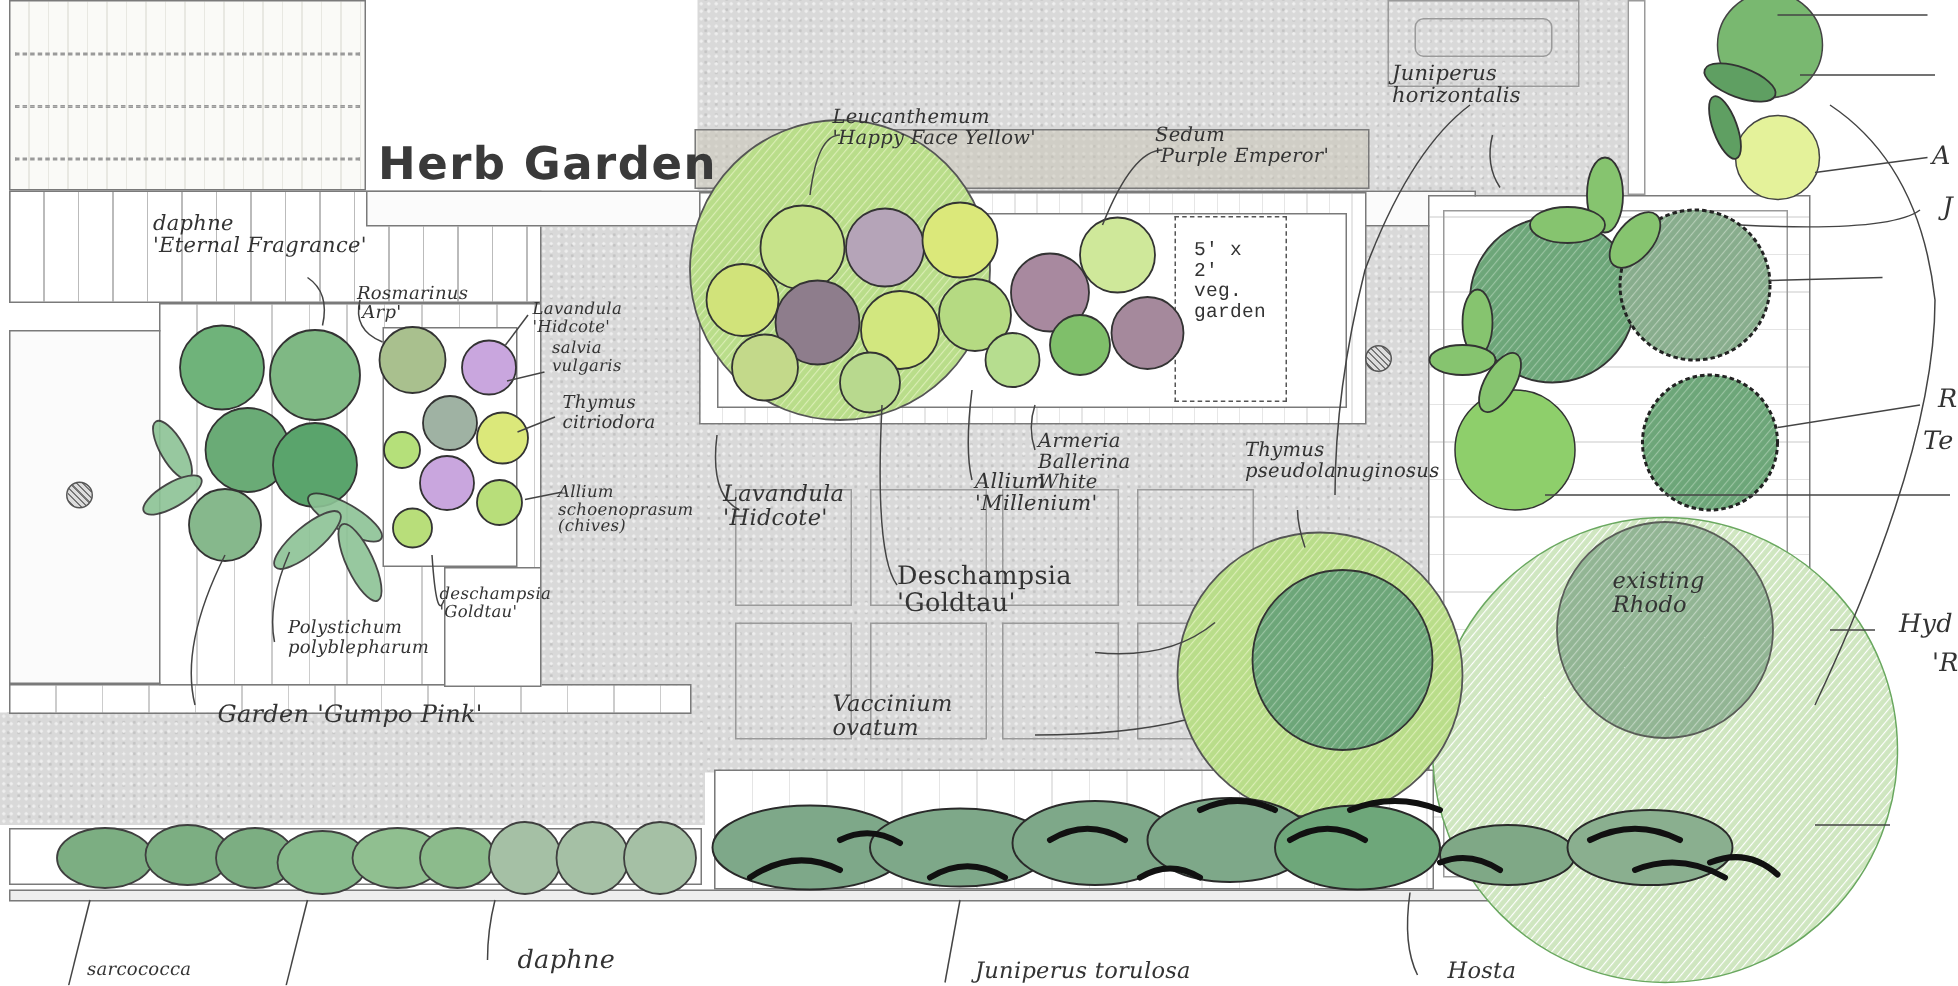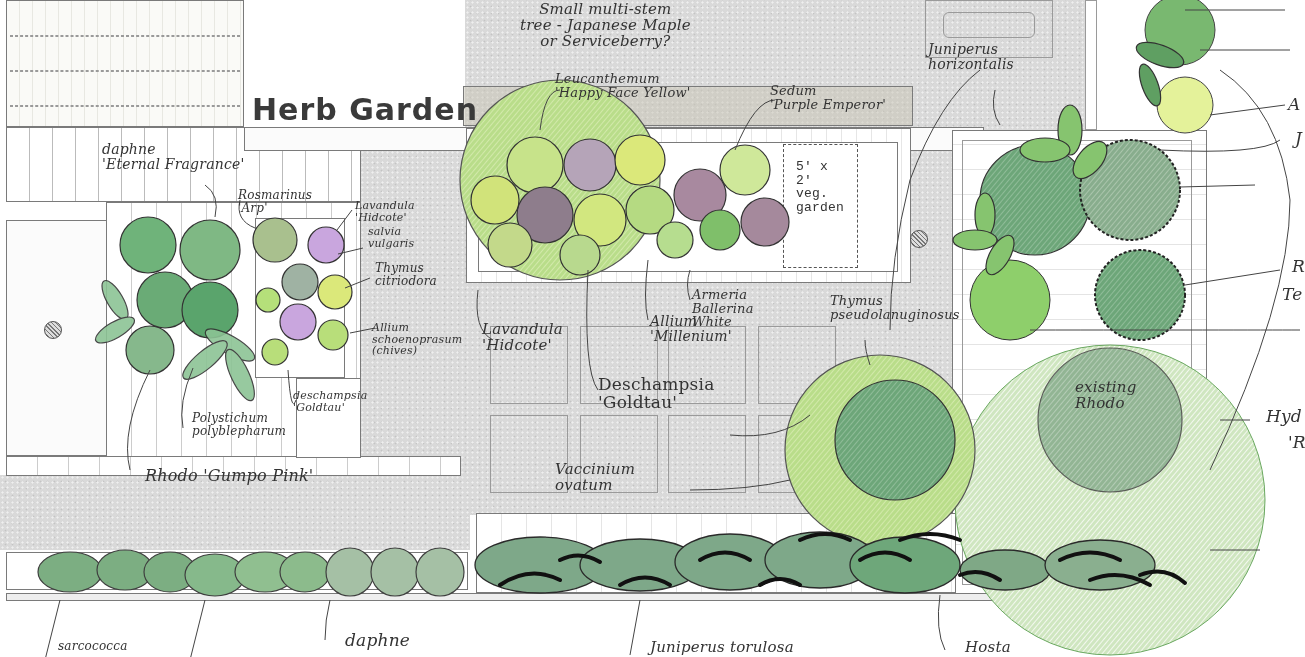--- a/index.html
+++ b/index.html
@@ -224,23 +224,20 @@
       <path d="M45 660 l15 -60"></path>
       <path d="M190 660 l15 -60"></path>
       <path d="M325 640 q0 -20 5 -40"></path>
       <path d="M630 655 l10 -55"></path>
       <path d="M945 650 q-10 -20 -5 -55"></path>
     </g>
   </svg>
 
   <div class="title" style="left:252px;top:92px;font-weight:bold;">Herb Garden</div>
 
-  <div class="lbl" style="left:520px;top:2px;font-size:15px;text-align:center;">Small multi-stem
-tree - Japanese Maple
-or Serviceberry?</div>
   <div class="lbl" style="left:555px;top:72px;font-size:13px;">Leucanthemum
 'Happy Face Yellow'</div>
   <div class="lbl" style="left:770px;top:84px;font-size:13px;">Sedum
 'Purple Emperor'</div>
   <div class="lbl" style="left:796px;top:160px;font-size:13px;font-style:normal;font-family:Liberation Mono, monospace;">5' x
 2'
 veg.
 garden</div>
   <div class="lbl" style="left:928px;top:42px;font-size:14px;">Juniperus
 horizontalis</div>
@@ -254,21 +251,21 @@
 vulgaris</div>
   <div class="lbl" style="left:375px;top:262px;font-size:12px;">Thymus
 citriodora</div>
   <div class="lbl" style="left:372px;top:322px;font-size:11px;">Allium
 schoenoprasum
 (chives)</div>
   <div class="lbl" style="left:293px;top:390px;font-size:11px;">deschampsia
 'Goldtau'</div>
   <div class="lbl" style="left:192px;top:412px;font-size:12px;">Polystichum
 polyblepharum</div>
-  <div class="lbl" style="left:145px;top:468px;font-size:16px;">Rhodo 'Gumpo Pink'</div>
+  <div class="lbl" style="left:145px;top:468px;font-size:16px;">Garden 'Gumpo Pink'</div>
   <div class="lbl" style="left:482px;top:322px;font-size:15px;">Lavandula
 'Hidcote'</div>
   <div class="lbl" style="left:650px;top:314px;font-size:14px;">Allium
 'Millenium'</div>
   <div class="lbl" style="left:692px;top:288px;font-size:13px;">Armeria
 Ballerina
 White</div>
   <div class="lbl" style="left:830px;top:294px;font-size:13px;">Thymus
 pseudolanuginosus</div>
   <div class="lbl" style="left:598px;top:376px;font-size:17px;font-style:normal;">Deschampsia

